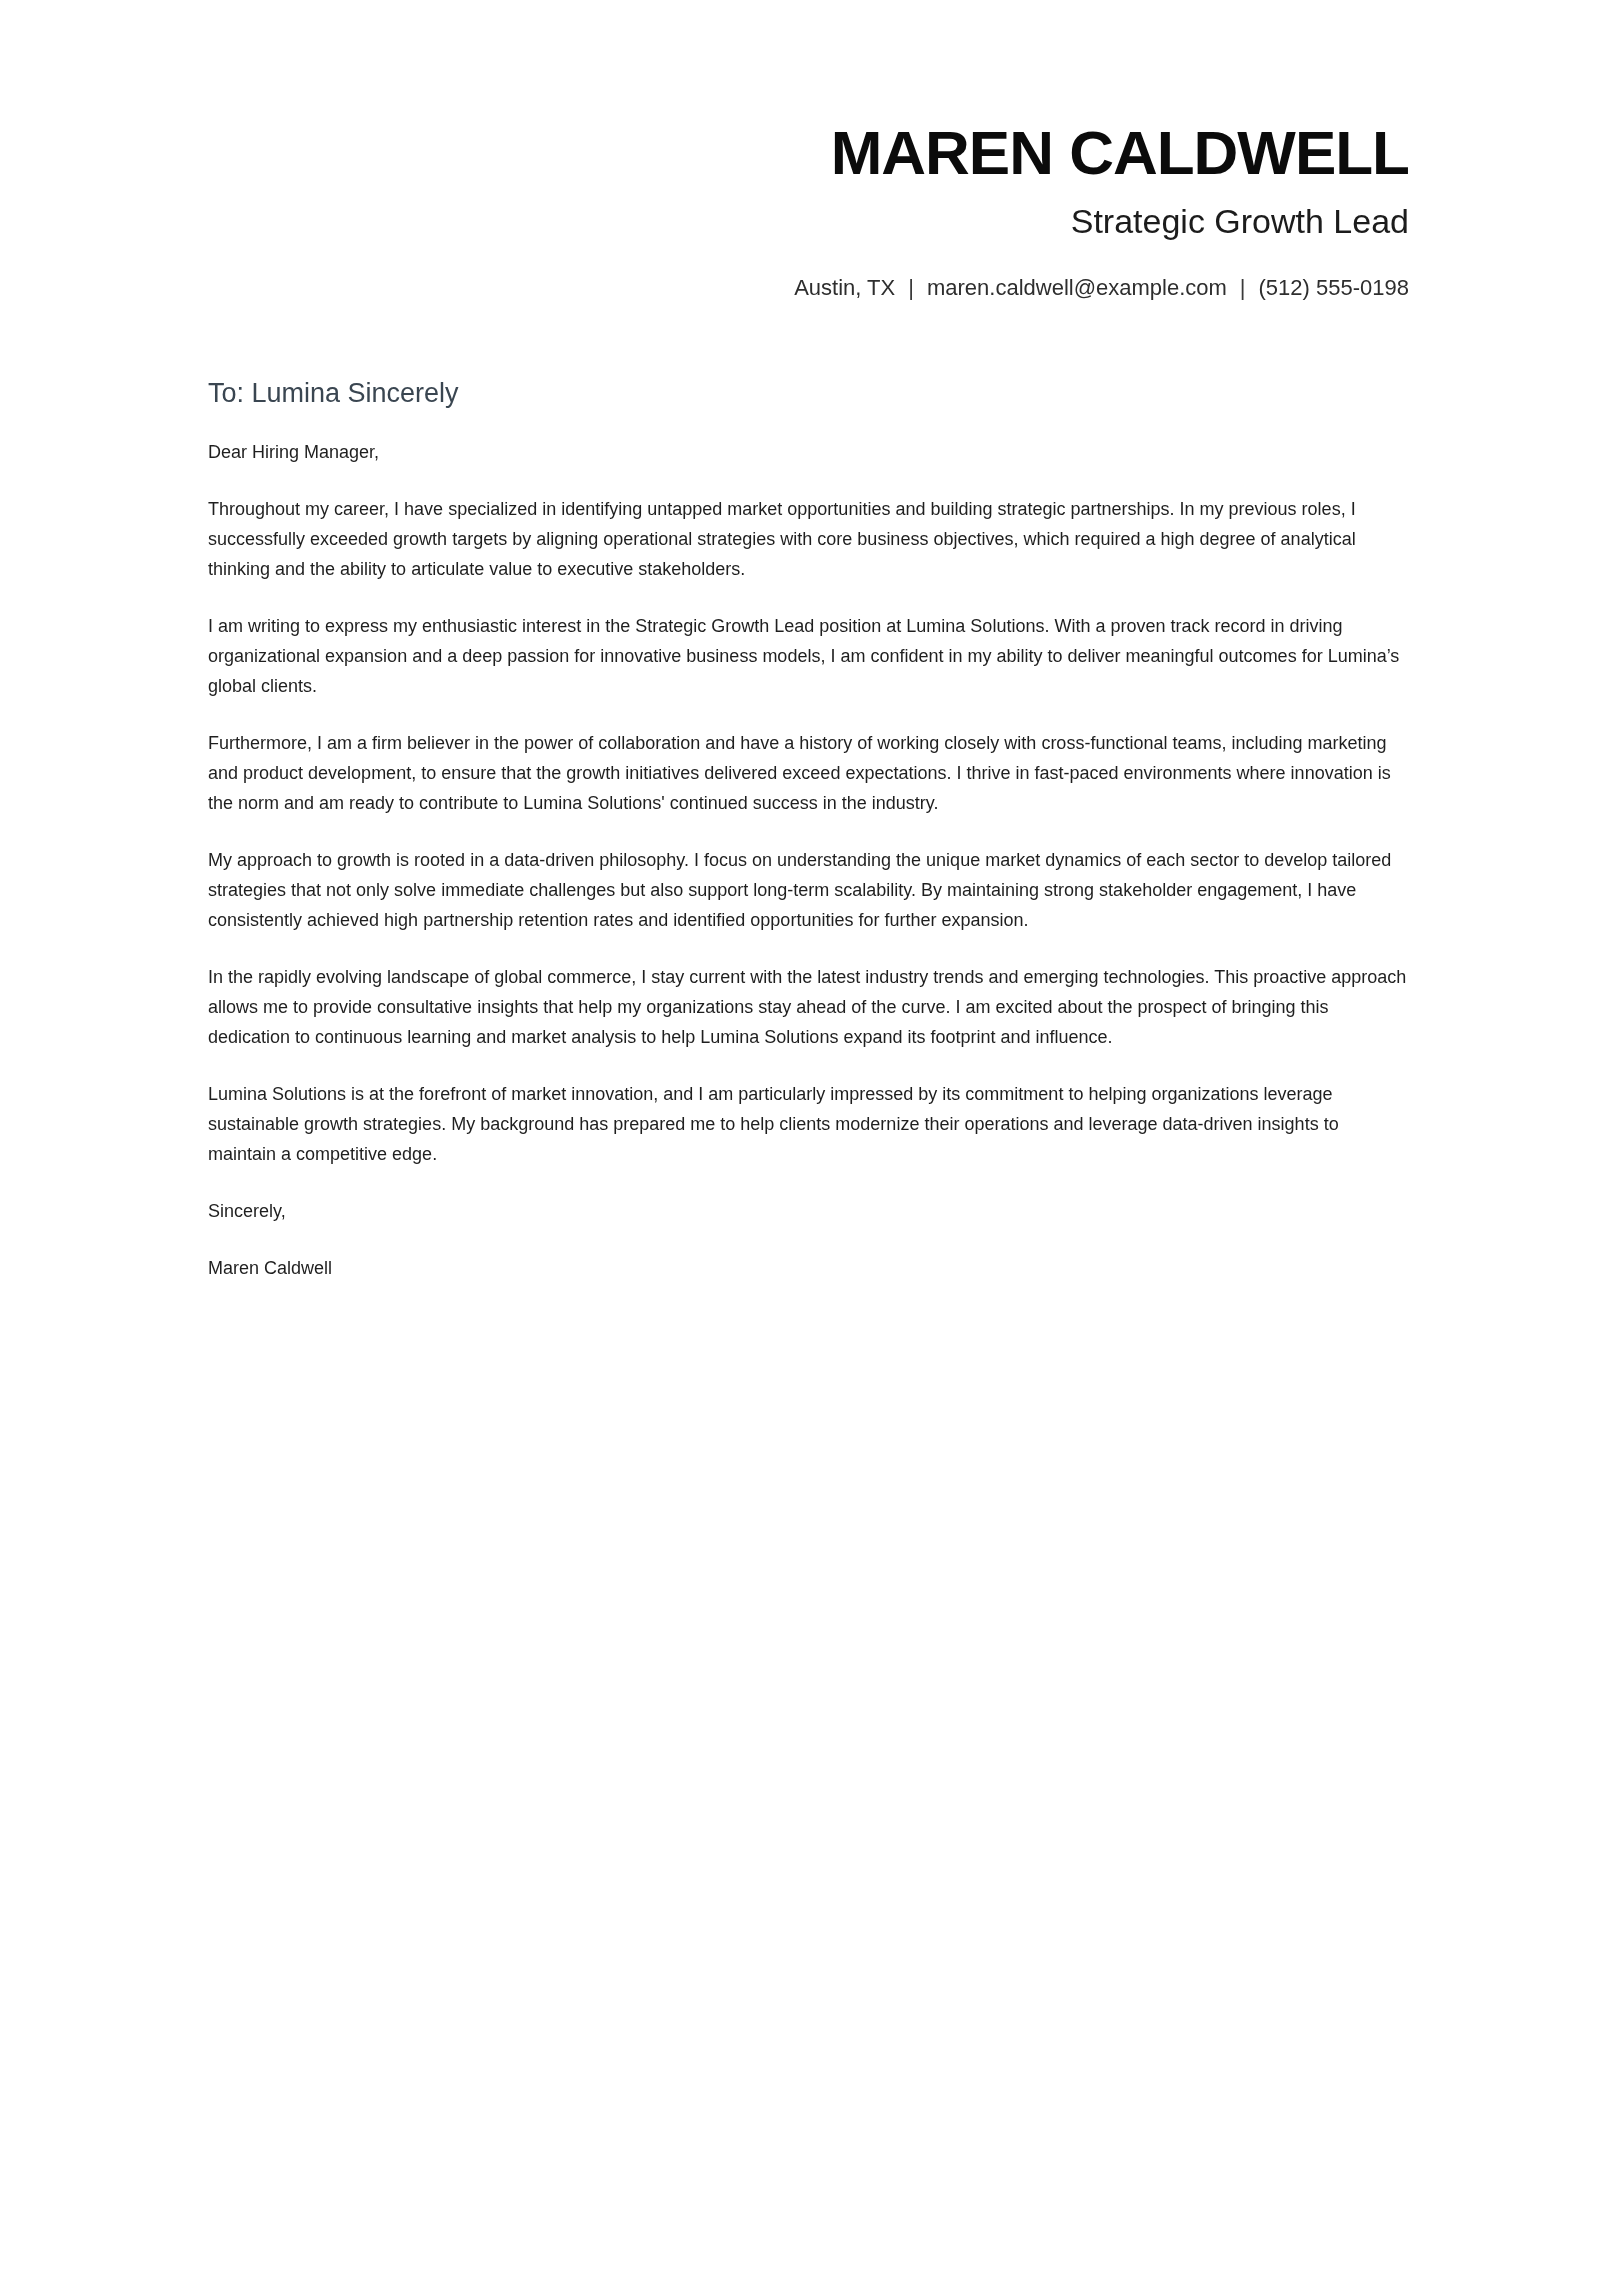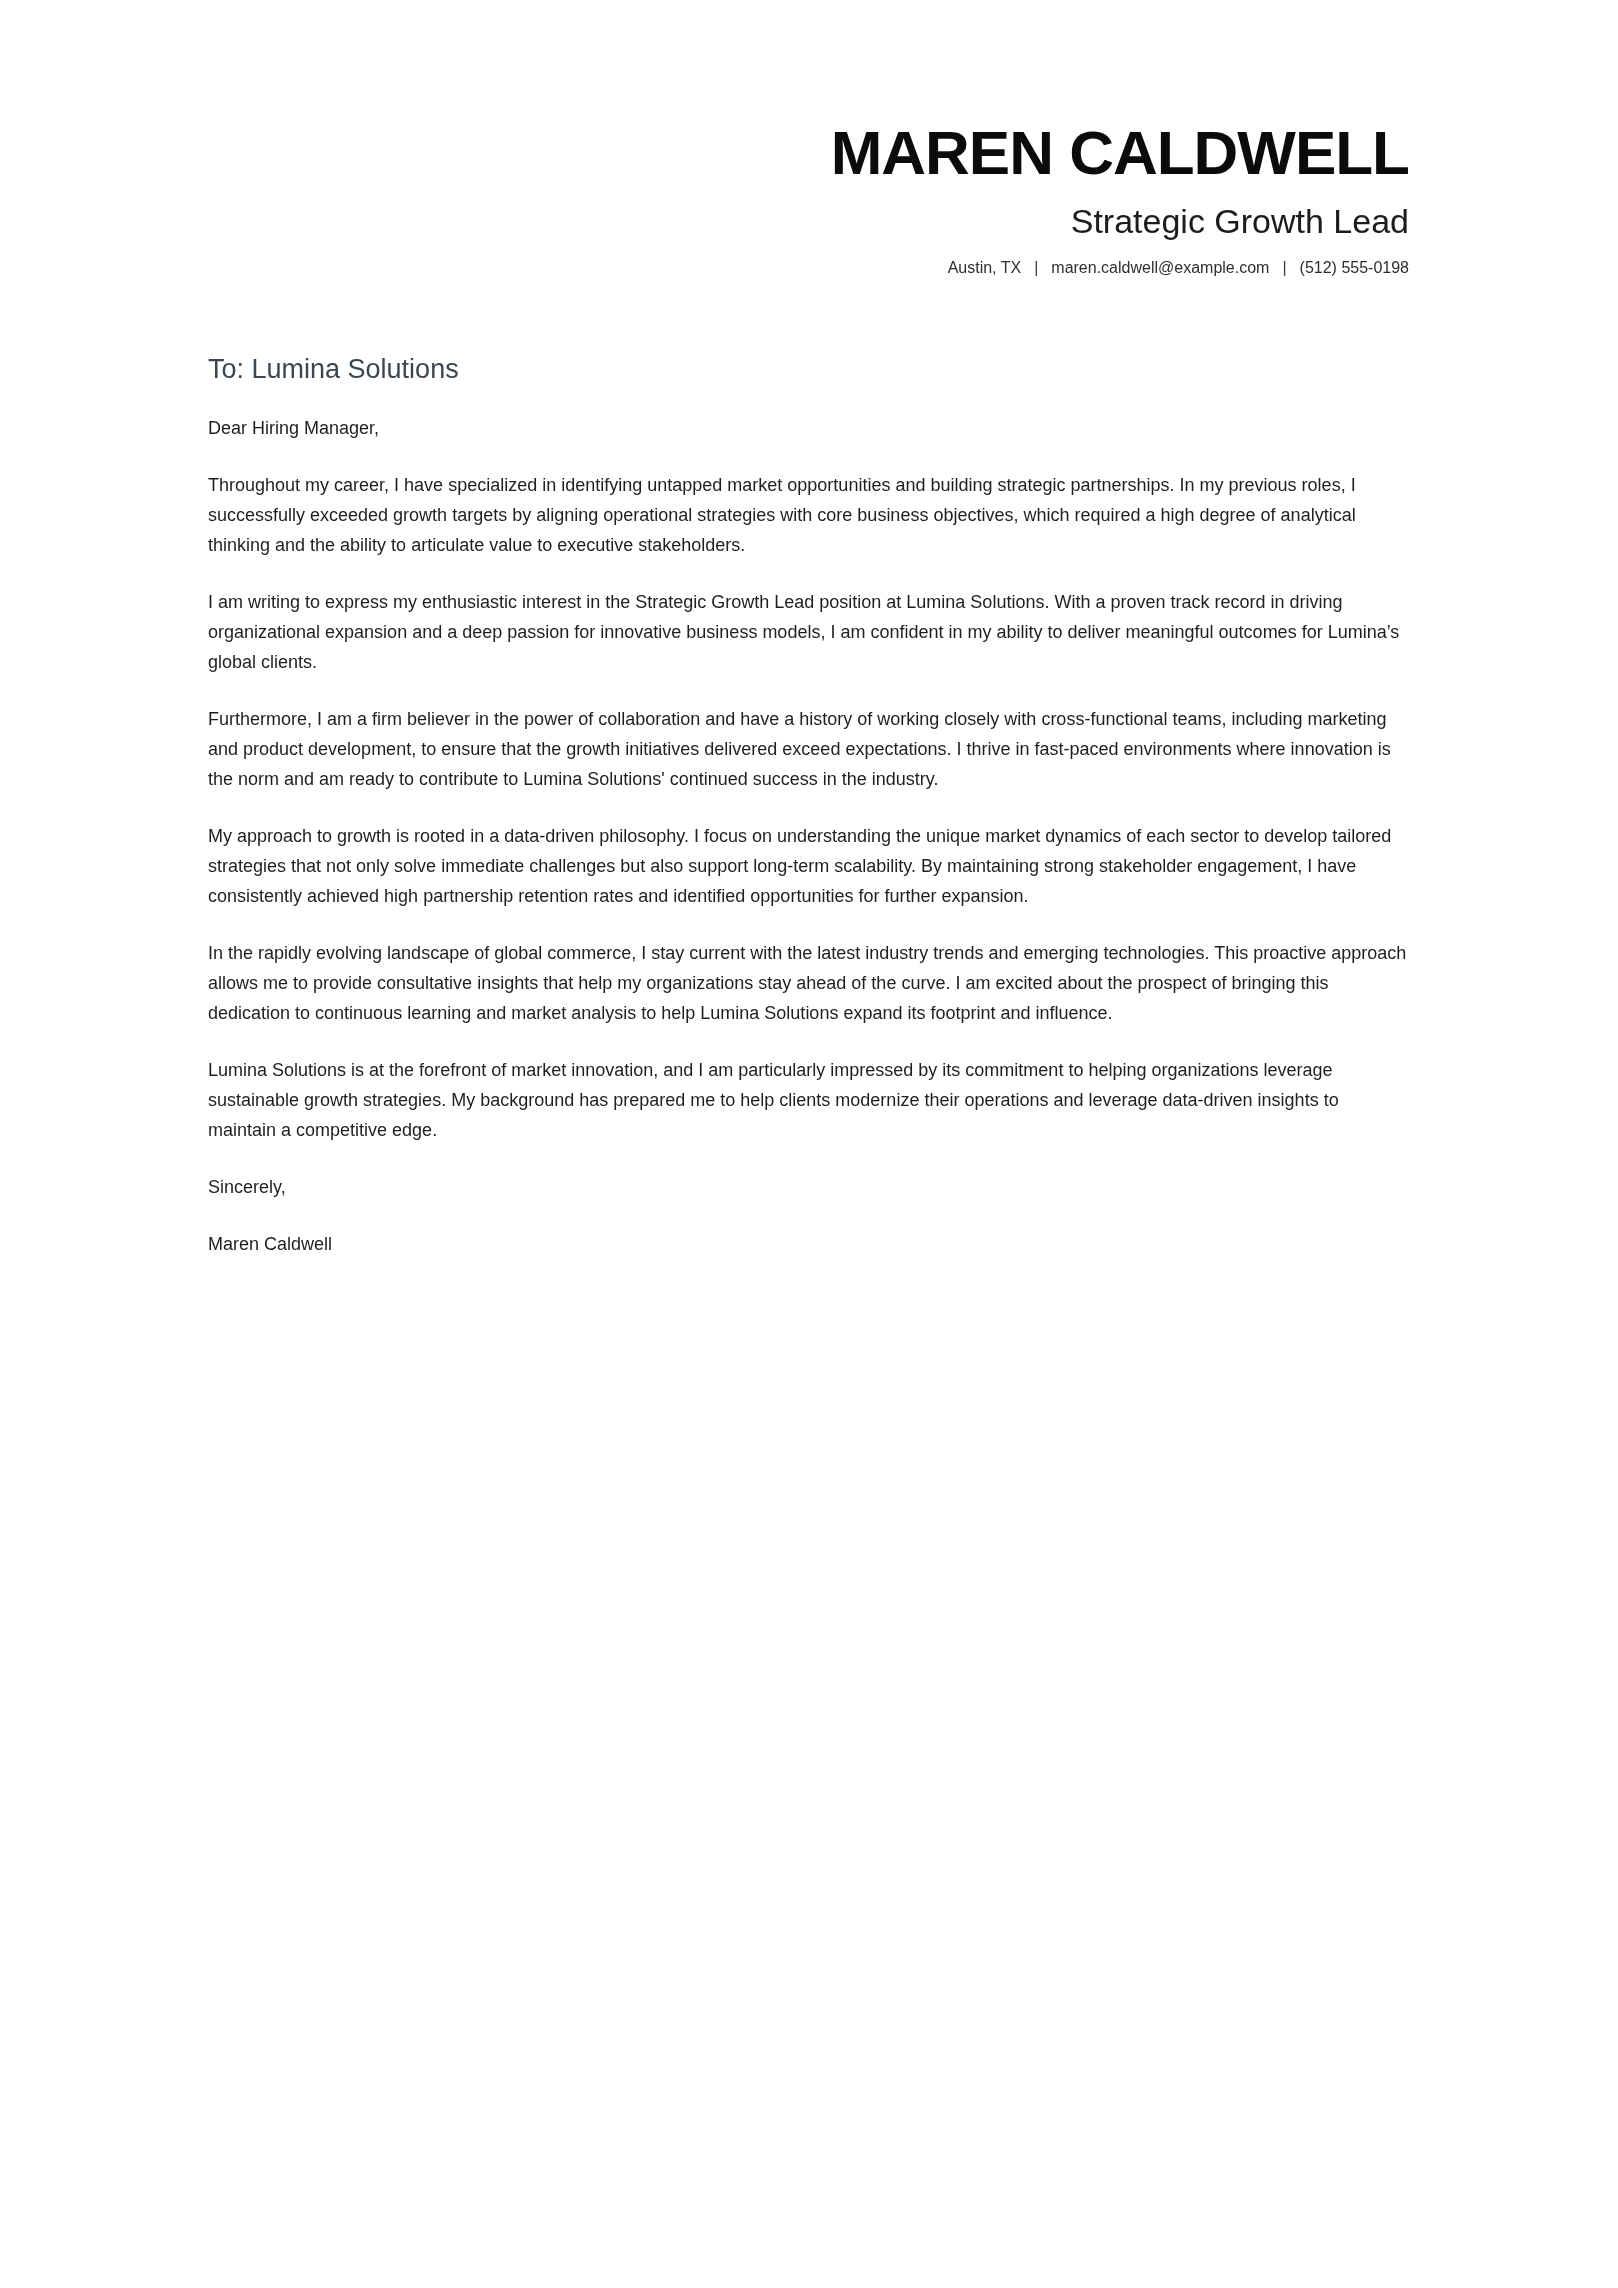--- a/index.html
+++ b/index.html
@@ -31,22 +31,22 @@
     color: #0b0b0b;
   }
   .job-title {
     margin: 20px 0 0 0;
     font-size: 34px;
     font-weight: 400;
     line-height: 1;
     color: #1c1c1c;
   }
   .contact-line {
-    margin-top: 20px;
-    font-size: 16px;
+    margin-top: 37px;
+    font-size: 22px;
     font-weight: 400;
     line-height: 1.2;
     color: #2e2e2e;
     white-space: nowrap;
   }
   .contact-sep {
     display: inline-block;
     margin: 0 13px;
     color: #3a3a3a;
   }
@@ -83,21 +83,21 @@
 <div class="page">
 
   <div class="header">
     <h1 class="candidate-name">MAREN CALDWELL</h1>
     <div class="job-title">Strategic Growth Lead</div>
     <div class="contact-line">
       <span>Austin, TX</span><span class="contact-sep">|</span><span>maren.caldwell@example.com</span><span class="contact-sep">|</span><span>(512) 555-0198</span>
     </div>
   </div>
 
-  <div class="recipient-line">To: Lumina Solutions</div>
+  <div class="recipient-line">To: Lumina Sincerely</div>
 
   <div class="letter-body">
     <p class="salutation">Dear Hiring Manager,</p>
     <p>Throughout my career, I have specialized in identifying untapped market opportunities and building strategic partnerships. In my previous roles, I successfully exceeded growth targets by aligning operational strategies with core business objectives, which required a high degree of analytical thinking and the ability to articulate value to executive stakeholders.</p>
     <p>I am writing to express my enthusiastic interest in the Strategic Growth Lead position at Lumina Solutions. With a proven track record in driving organizational expansion and a deep passion for innovative business models, I am confident in my ability to deliver meaningful outcomes for Lumina’s global clients.</p>
     <p>Furthermore, I am a firm believer in the power of collaboration and have a history of working closely with cross-functional teams, including marketing and product development, to ensure that the growth initiatives delivered exceed expectations. I thrive in fast-paced environments where innovation is the norm and am ready to contribute to Lumina Solutions' continued success in the industry.</p>
     <p>My approach to growth is rooted in a data-driven philosophy. I focus on understanding the unique market dynamics of each sector to develop tailored strategies that not only solve immediate challenges but also support long-term scalability. By maintaining strong stakeholder engagement, I have consistently achieved high partnership retention rates and identified opportunities for further expansion.</p>
     <p>In the rapidly evolving landscape of global commerce, I stay current with the latest industry trends and emerging technologies. This proactive approach allows me to provide consultative insights that help my organizations stay ahead of the curve. I am excited about the prospect of bringing this dedication to continuous learning and market analysis to help Lumina Solutions expand its footprint and influence.</p>
     <p>Lumina Solutions is at the forefront of market innovation, and I am particularly impressed by its commitment to helping organizations leverage sustainable growth strategies. My background has prepared me to help clients modernize their operations and leverage data-driven insights to maintain a competitive edge.</p>
     <p class="closing">Sincerely,</p>

